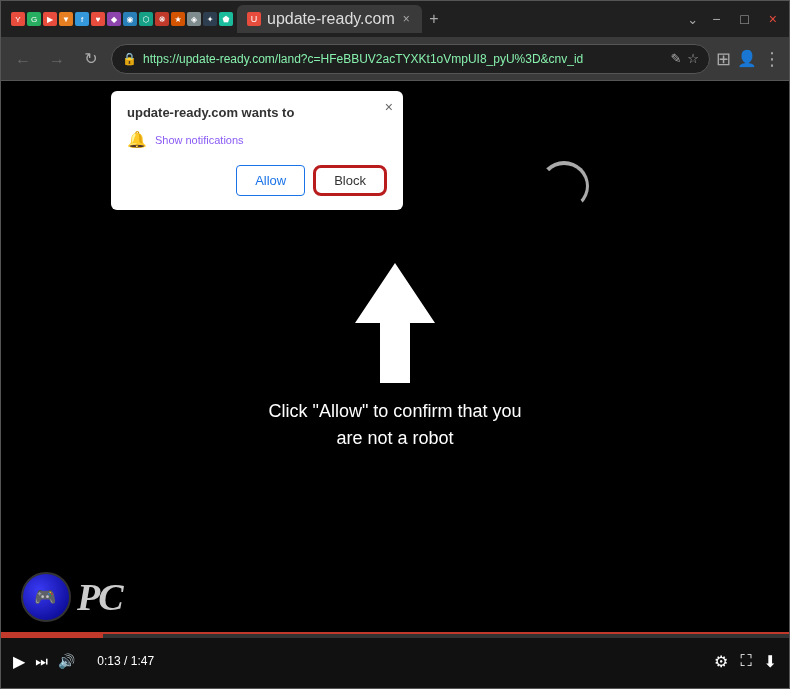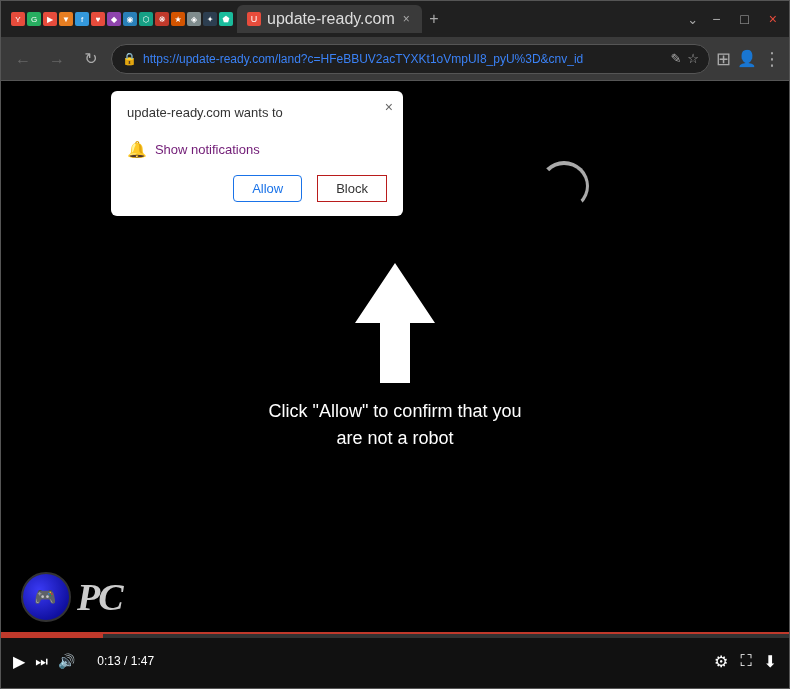--- a/index.html
+++ b/index.html
@@ -129,21 +129,21 @@
     }
 
     .lock-icon {
       color: #aaa;
       font-size: 12px;
     }
 
     .address-text {
       flex: 1;
       font-size: 12px;
-      color: #3b82f6;
+      color: #86efac;
       white-space: nowrap;
       overflow: hidden;
       text-overflow: ellipsis;
     }
 
     .address-actions {
       display: flex;
       gap: 6px;
       align-items: center;
     }
@@ -186,64 +186,64 @@
       top: 8px;
       right: 10px;
       font-size: 14px;
       color: #666;
       cursor: pointer;
     }
 
     .popup-title {
       font-size: 13px;
       color: #333;
-      font-weight: 400;
-      margin-bottom: 20px;
+      font-weight: 700;
+      margin-bottom: 10px;
     }
 
     .popup-perm-row {
       display: flex;
       align-items: center;
       gap: 8px;
       margin-bottom: 16px;
     }
 
     .bell-icon {
       font-size: 16px;
       color: #555;
     }
 
     .perm-text {
-      font-size: 13px;
-      color: #701a75;
+      font-size: 11px;
+      color: #8b5cf6;
     }
 
     .popup-buttons {
       display: flex;
       justify-content: flex-end;
-      gap: 15px;
+      gap: 8px;
     }
 
     .btn-allow {
       padding: 5px 18px;
       border: 1px solid #1a73e8;
       background: #fff;
       color: #1a73e8;
       border-radius: 4px;
       font-size: 13px;
       cursor: pointer;
       font-weight: 500;
     }
 
     .btn-block {
       padding: 5px 18px;
-      border: 1px solid #b91c1c;
+      border: 3px solid #b91c1c;
       background: #fff;
       color: #333;
-      border-radius: 0;
+      border-radius: 8px;
       font-size: 13px;
       cursor: pointer;
       font-weight: 500;
     }
 
     
     .page-center {
       position: absolute;
       top: 0;
       left: 0;

